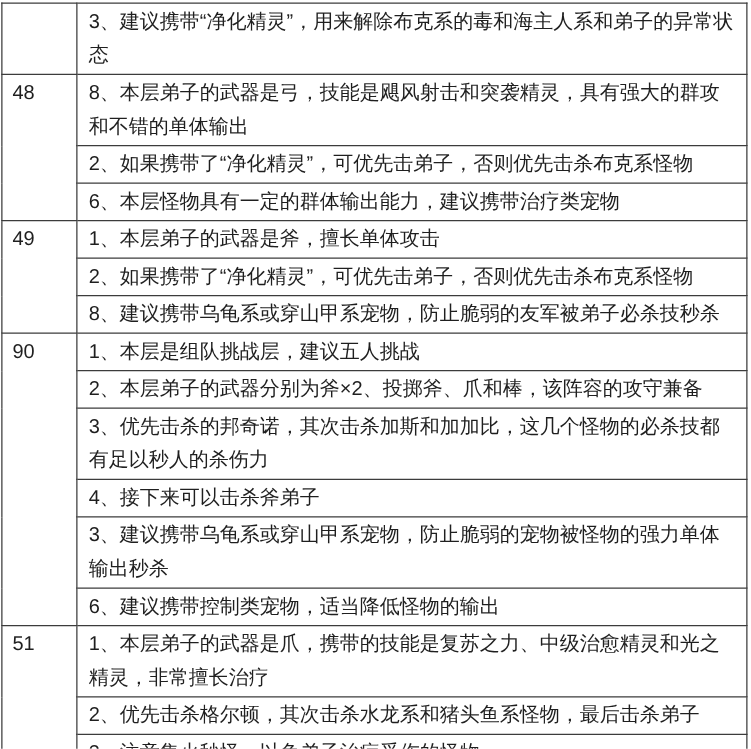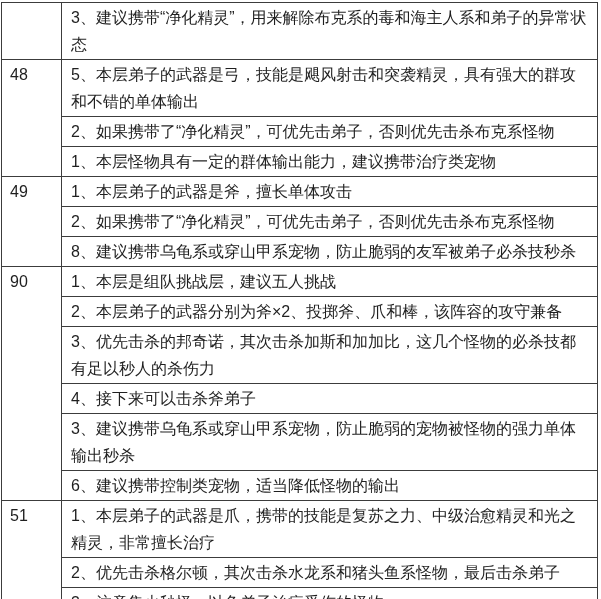--- a/index.html
+++ b/index.html
@@ -48,27 +48,27 @@
 <table class="guide">
 
   <tbody>
       <tr>
     <td class="num"></td>
     <td class="txt">3、建议携带“净化精灵”，用来解除布克系的毒和海主人系和弟子的异常状态</td>
   </tr>
 
   <tr>
     <td class="num" rowspan="3">48</td>
-    <td class="txt">5、本层弟子的武器是弓，技能是飓风射击和突袭精灵，具有强大的群攻和不错的单体输出</td>
+    <td class="txt">8、本层弟子的武器是弓，技能是飓风射击和突袭精灵，具有强大的群攻和不错的单体输出</td>
   </tr>
   <tr>
     <td class="txt">2、如果携带了“净化精灵”，可优先击弟子，否则优先击杀布克系怪物</td>
   </tr>
   <tr>
-    <td class="txt">1、本层怪物具有一定的群体输出能力，建议携带治疗类宠物</td>
+    <td class="txt">6、本层怪物具有一定的群体输出能力，建议携带治疗类宠物</td>
   </tr>
 
   <tr>
     <td class="num" rowspan="3">49</td>
     <td class="txt">1、本层弟子的武器是斧，擅长单体攻击</td>
   </tr>
   <tr>
     <td class="txt">2、如果携带了“净化精灵”，可优先击弟子，否则优先击杀布克系怪物</td>
   </tr>
   <tr>

